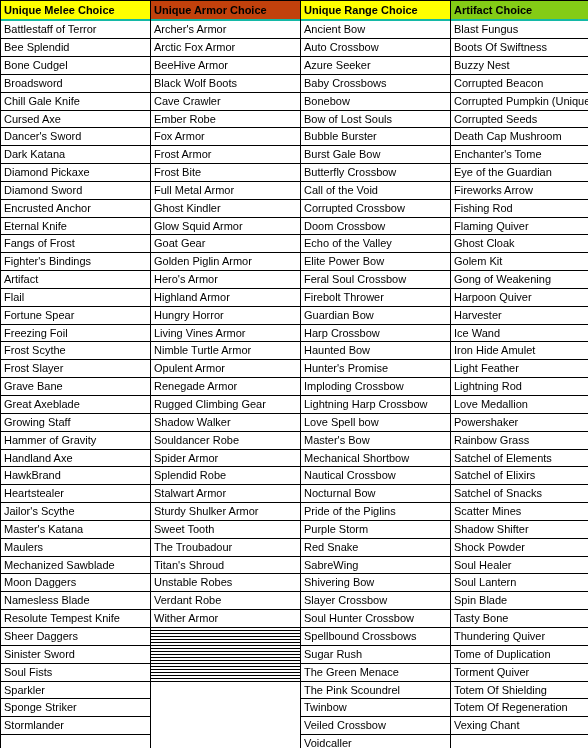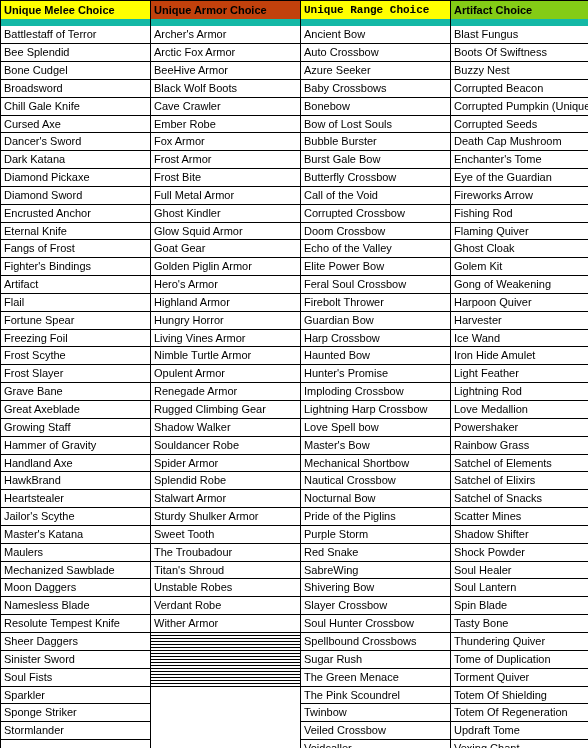--- a/index.html
+++ b/index.html
@@ -14,26 +14,26 @@
       grid-template-columns: 150px 150px 150px 138px;
       border-left: 1px solid #000;
       border-top: 1px solid #000;
     }
     .col {
       border-right: 1px solid #000;
     }
     .col-header {
       padding: 2px 3px;
       font-weight: bold;
-      border-bottom: 7px solid #14b8a6;
+      border-bottom: 2px solid #14b8a6;
       line-height: 1.3;
     }
     .col-header.melee { background: #ffff00; }
     .col-header.armor { background: #c2410c; }
-    .col-header.range { background: #ffff00; font-family: Liberation Mono, monospace; }
+    .col-header.range { background: #ffff00; }
     .col-header.artifact { background: #84cc16; }
     .col-item {
       padding: 1px 3px;
       border-bottom: 1px solid #000;
       line-height: 1.35;
       white-space: nowrap;
       overflow: hidden;
     }
     .col-item.empty {
       background: #fff;
@@ -223,16 +223,15 @@
       <div class="col-item">Shock Powder</div>
       <div class="col-item">Soul Healer</div>
       <div class="col-item">Soul Lantern</div>
       <div class="col-item">Spin Blade</div>
       <div class="col-item">Tasty Bone</div>
       <div class="col-item">Thundering Quiver</div>
       <div class="col-item">Tome of Duplication</div>
       <div class="col-item">Torment Quiver</div>
       <div class="col-item">Totem Of Shielding</div>
       <div class="col-item">Totem Of Regeneration</div>
-      <div class="col-item">Updraft Tome</div>
       <div class="col-item">Vexing Chant</div>
     </div>
 </div>
 
 </body></html>

